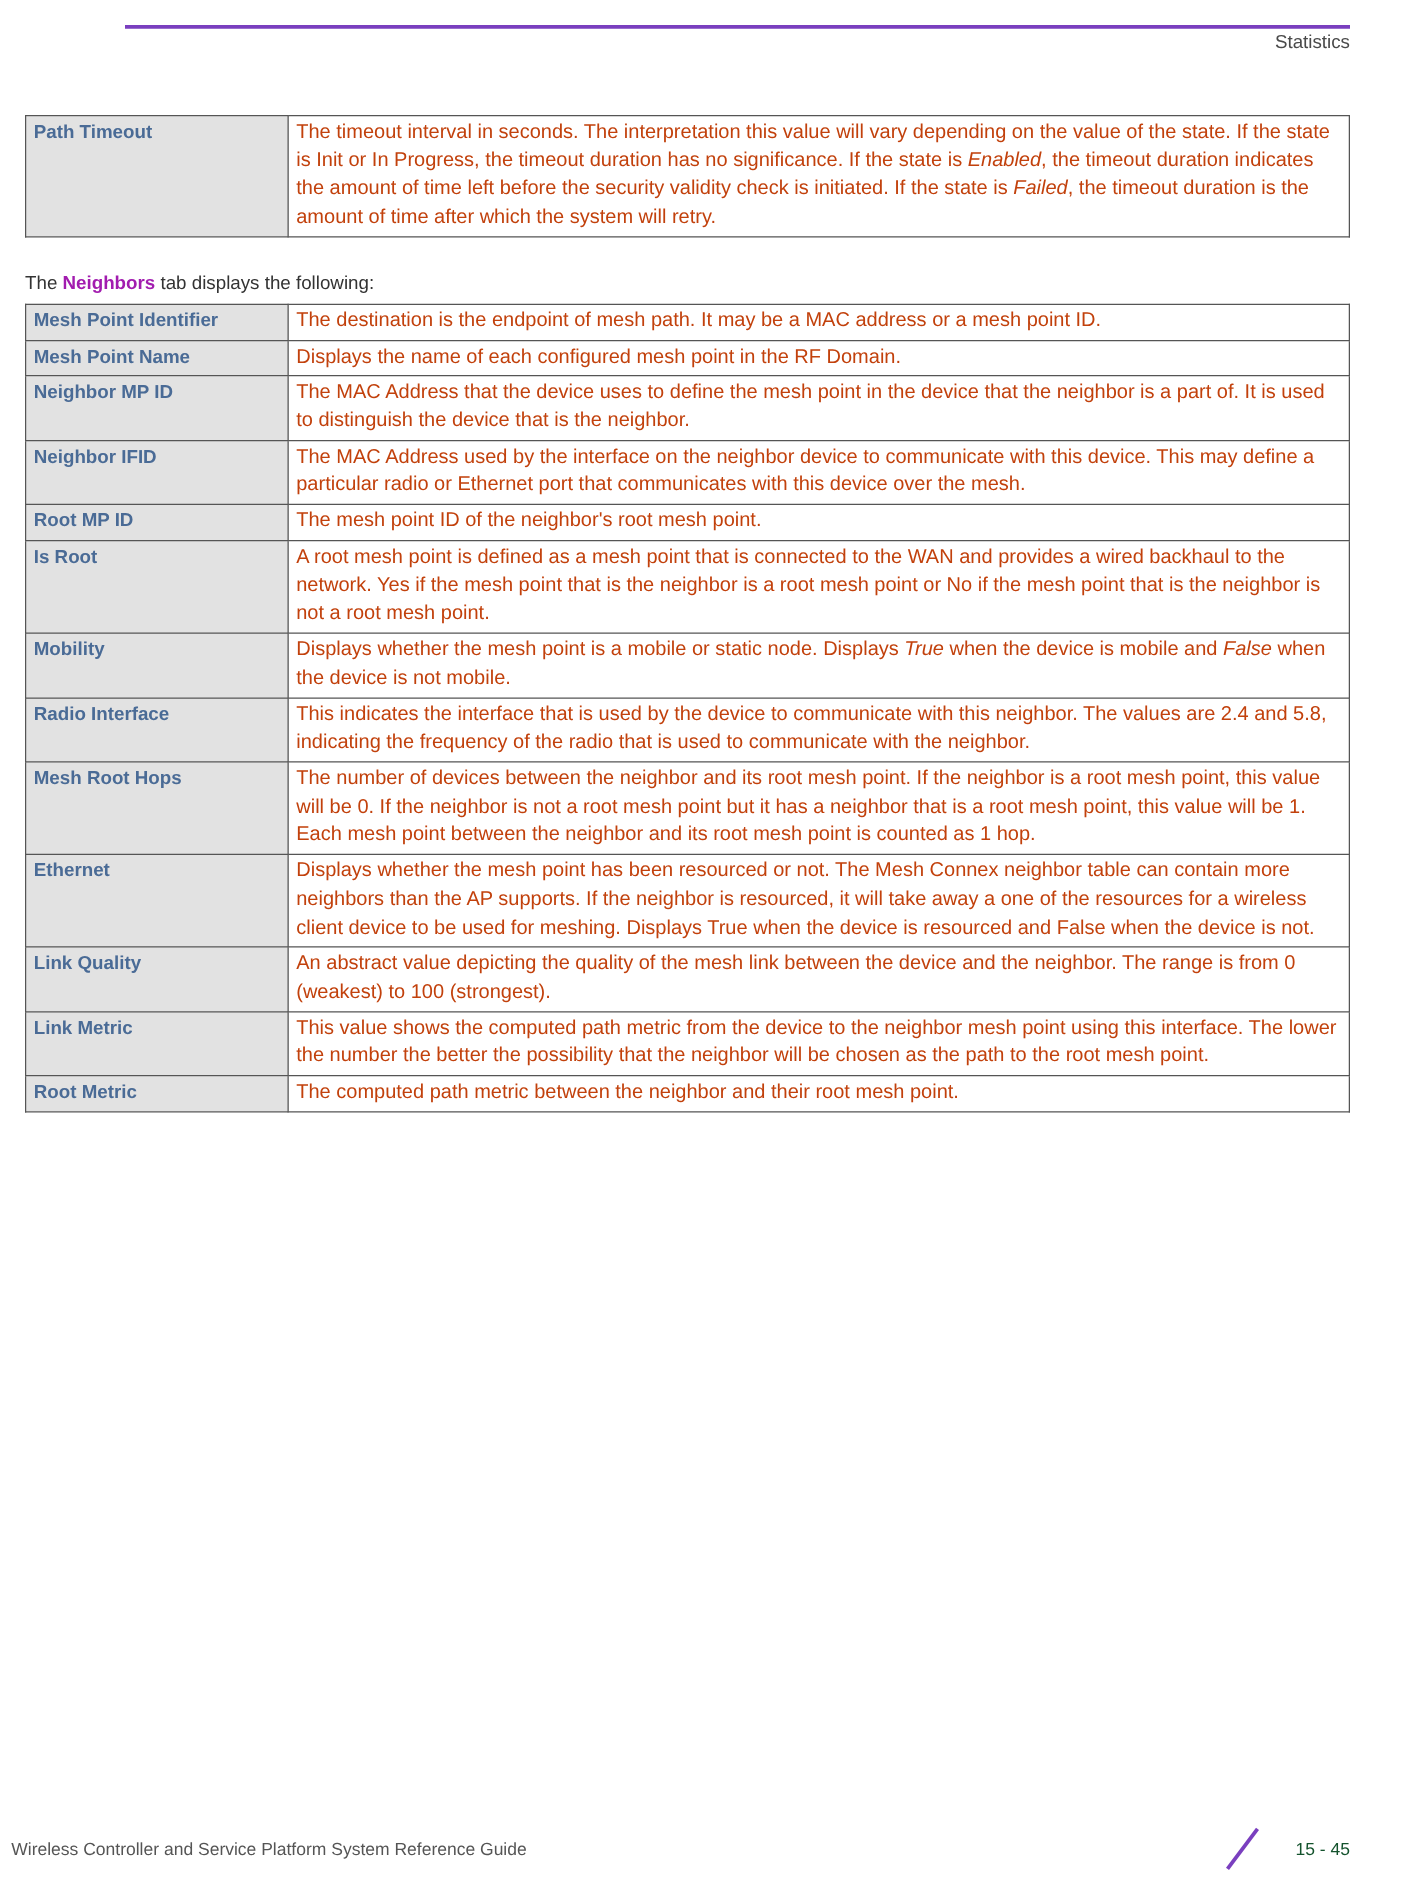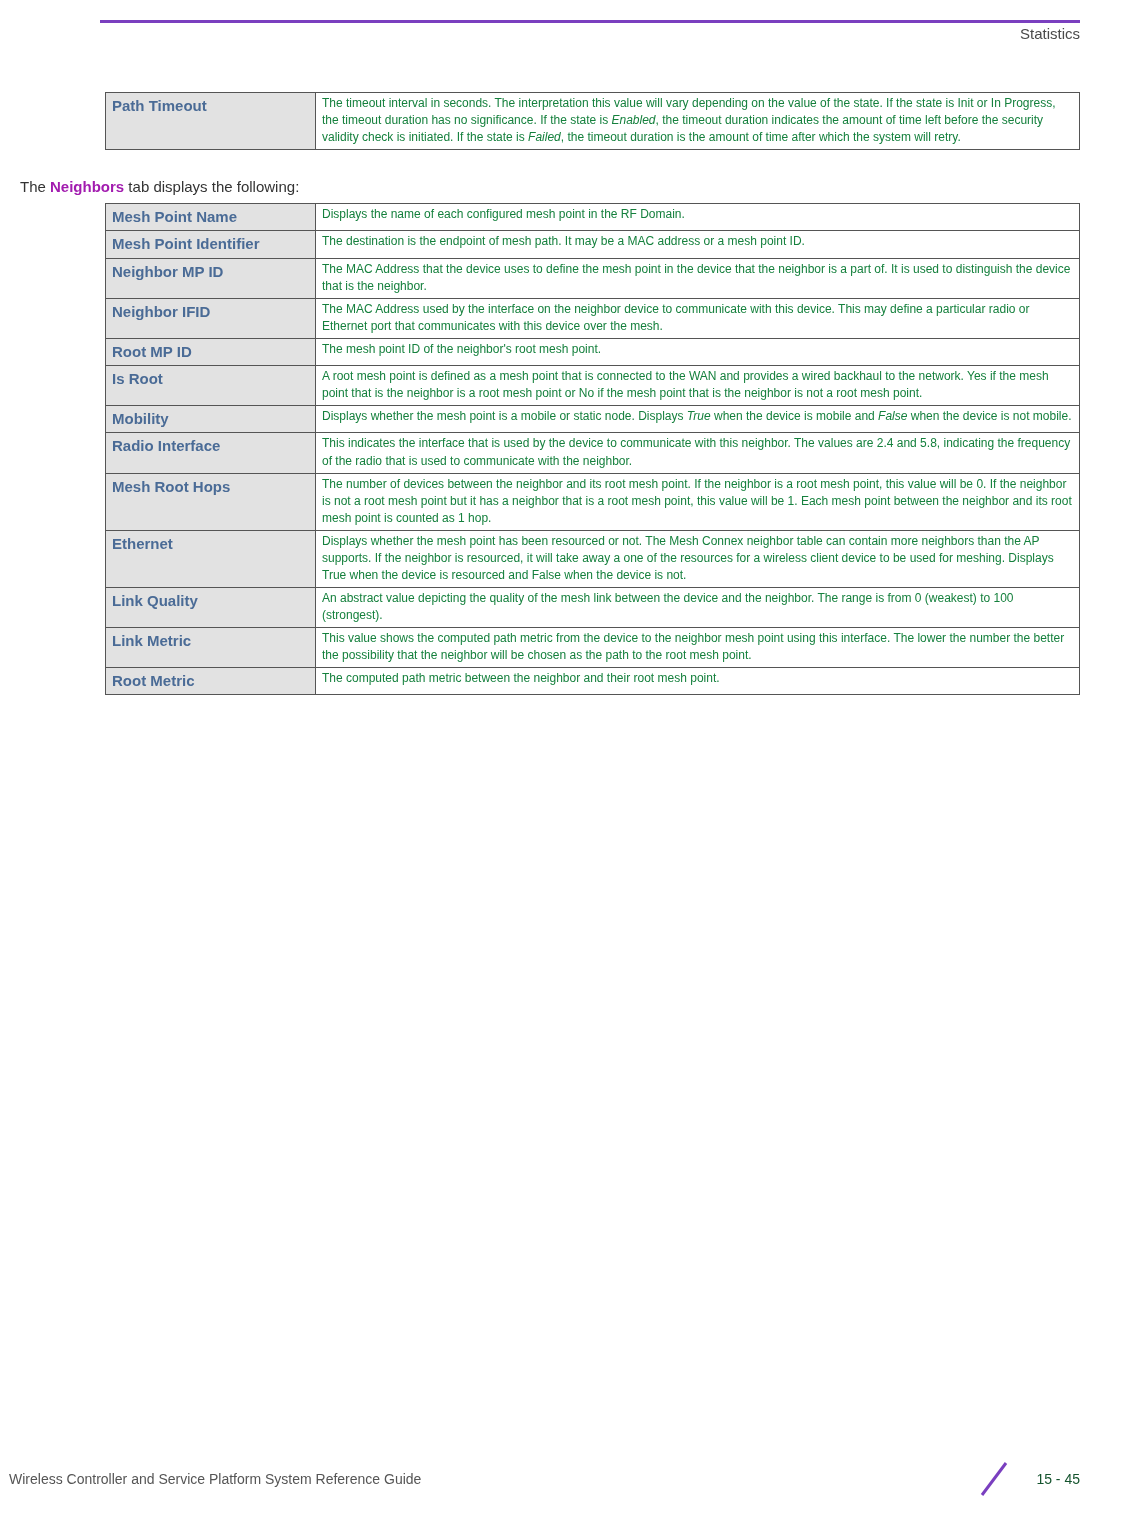--- a/index.html
+++ b/index.html
@@ -26,36 +26,35 @@
     margin-left: 80px;
   }
   .header-label {
     text-align: right;
     color: #4a4a4a;
     font-size: 15px;
     margin-bottom: 50px;
     margin-right: 0;
   }
   .table-wrap {
-    margin-left: 85px;
     margin-right: 0;
     margin-bottom: 28px;
   }
   table {
     border-collapse: collapse;
     width: 100%;
     table-layout: fixed;
   }
   td {
     border: 1.5px solid #555;
     padding: 2px 6px 3px 6px;
     vertical-align: top;
     line-height: 1.42;
-    font-size: 12px;
-    color: #15803d;
+    font-size: 16px;
+    color: #c2410c;
   }
   td.label-cell {
     background: #e2e2e2;
     color: #4a6b96;
     font-weight: 600;
     width: 210px;
     font-size: 15px;
   }
   td.desc-cell {
     background: #fff;
@@ -126,26 +125,26 @@
   </div>
 
   <div class="table-wrap">
     <table>
       <colgroup>
           <col style="width:210px">
           <col>
         </colgroup>
       <tbody id="table2-body">
           <tr>
+            <td class="label-cell">Mesh Point Identifier</td>
+            <td class="desc-cell"><span>The destination is the endpoint of mesh path. It may be a MAC address or a mesh point ID.</span></td>
+          </tr>
+          <tr>
             <td class="label-cell">Mesh Point Name</td>
             <td class="desc-cell"><span>Displays the name of each configured mesh point in the RF Domain.</span></td>
-          </tr>
-          <tr>
-            <td class="label-cell">Mesh Point Identifier</td>
-            <td class="desc-cell"><span>The destination is the endpoint of mesh path. It may be a MAC address or a mesh point ID.</span></td>
           </tr>
           <tr>
             <td class="label-cell">Neighbor MP ID</td>
             <td class="desc-cell"><span>The MAC Address that the device uses to define the mesh point in the device that the neighbor is a part of. It is used to distinguish the device that is the neighbor.</span></td>
           </tr>
           <tr>
             <td class="label-cell">Neighbor IFID</td>
             <td class="desc-cell"><span>The MAC Address used by the interface on the neighbor device to communicate with this device. This may define a particular radio or Ethernet port that communicates with this device over the mesh.</span></td>
           </tr>
           <tr>

